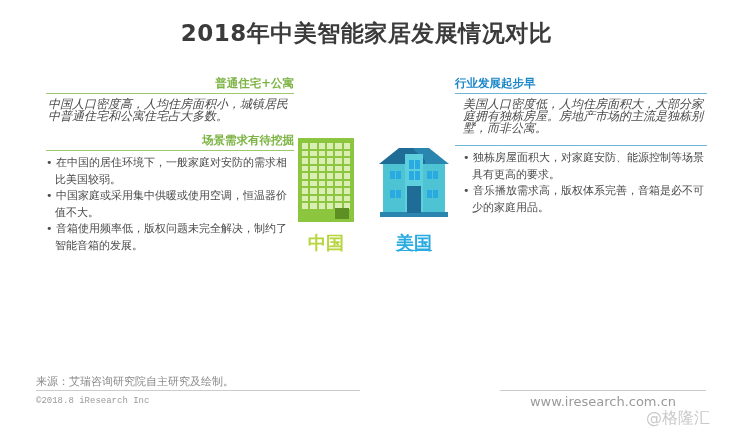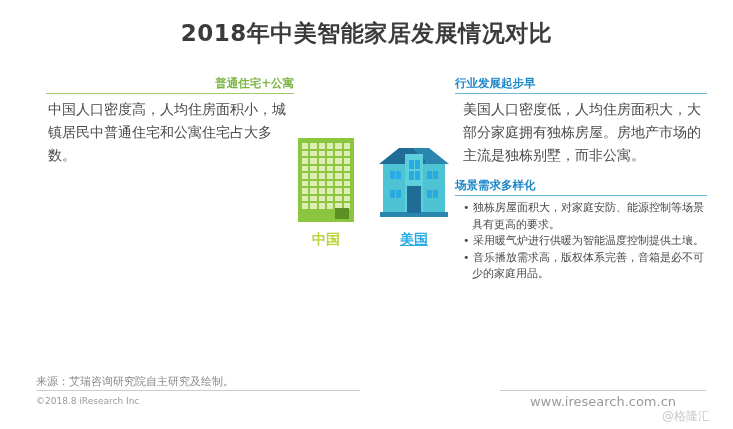--- a/index.html
+++ b/index.html
@@ -57,23 +57,24 @@
 
   .rule {
     height: 1px;
     width: 100%;
     margin-bottom: 4px;
   }
   .col-left .rule  { background: #9ec96a; }
   .col-right .rule { background: #6fb7d8; }
 
   .body-text {
-    font-size: 14px;
-    line-height: 23px;
+    font-size: 12px;
+    line-height: 12px;
     color: #4a4a4a;
+    font-style: italic;
   }
   .col-left .body-text  { padding-left: 2px; }
   .col-right .body-text { padding-left: 8px; }
 
   .bullet {
     font-size: 11px;
     line-height: 16.5px;
     color: #4a4a4a;
     text-indent: -9px;
     padding-left: 9px;
@@ -90,21 +91,21 @@
   }
   .icon-wrap {
     position: absolute;
     width: 80px;
     text-align: center;
   }
   .icon-china { left: 0px;  top: 0px; }
   .icon-usa   { left: 88px; top: 0px; }
 
   .country-label {
-    font-size: 14px;
+    font-size: 18px;
     font-weight: bold;
     margin-top: 9px;
   }
   .label-china { color: #b8d43f; }
   .label-usa   { color: #29abe2; text-decoration: underline; }
 
   
   .building {
     position: relative;
     width: 56px;
@@ -162,55 +163,63 @@
     top: 374px;
     font-size: 11px;
     color: #8a8a8a;
   }
   .copyright {
     position: absolute;
     left: 36px;
     top: 396px;
     font-size: 9px;
     color: #9a9a9a;
+    font-family: Liberation Mono, monospace;
   }
   .website {
     position: absolute;
     left: 500px;
     top: 394px;
     width: 206px;
     text-align: center;
     font-size: 13px;
     color: #9a9a9a;
   }
   .watermark {
     position: absolute;
     left: 560px;
     top: 408px;
     width: 150px;
     text-align: right;
-    font-size: 12px;
+    font-size: 16px;
     color: #c9c9c9;
   }
 </style>
 </head>
 <body>
 
 <div class="page">
 
   <div class="title">2018年中美智能家居发展情况对比</div>
 
   <div class="col col-left">
 
     <div class="section">
       <div class="sec-head">普通住宅+公寓</div>
       <div class="rule"></div>
       <div class="body-text">中国人口密度高，人均住房面积小，城镇居民中普通住宅和公寓住宅占大多数。</div>
     </div>
 
+    <div class="section">
+      <div class="sec-head">场景需求有待挖掘</div>
+      <div class="rule"></div>
+      <div class="bullet">• 在中国的居住环境下，一般家庭对安防的需求相比美国较弱。</div>
+      <div class="bullet">• 中国家庭或采用集中供暖或使用空调，恒温器价值不大。</div>
+      <div class="bullet">• 音箱使用频率低，版权问题未完全解决，制约了智能音箱的发展。</div>
+    </div>
 
 
   </div>
 
   <div class="center-art">
 
     <div class="icon-wrap icon-china">
       <div class="building">
         <div class="bld-windows">
           <i></i>
@@ -309,24 +318,22 @@
 
   <div class="col col-right">
 
     <div class="section">
       <div class="sec-head">行业发展起步早</div>
       <div class="rule"></div>
       <div class="body-text">美国人口密度低，人均住房面积大，大部分家庭拥有独栋房屋。房地产市场的主流是独栋别墅，而非公寓。</div>
     </div>
 
     <div class="section">
-      <div class="sec-head">场景需求多样化</div>
       <div class="rule"></div>
       <div class="bullet">• 独栋房屋面积大，对家庭安防、能源控制等场景具有更高的要求。</div>
-      <div class="bullet">• 采用暖气炉进行供暖为智能温度控制提供土壤。</div>
       <div class="bullet">• 音乐播放需求高，版权体系完善，音箱是必不可少的家庭用品。</div>
     </div>
 
 
   </div>
 
   <div class="source">来源：艾瑞咨询研究院自主研究及绘制。</div>
   <div class="foot-rule-left"></div>
   <div class="foot-rule-right"></div>
   <div class="copyright">©2018.8 iResearch Inc</div>

